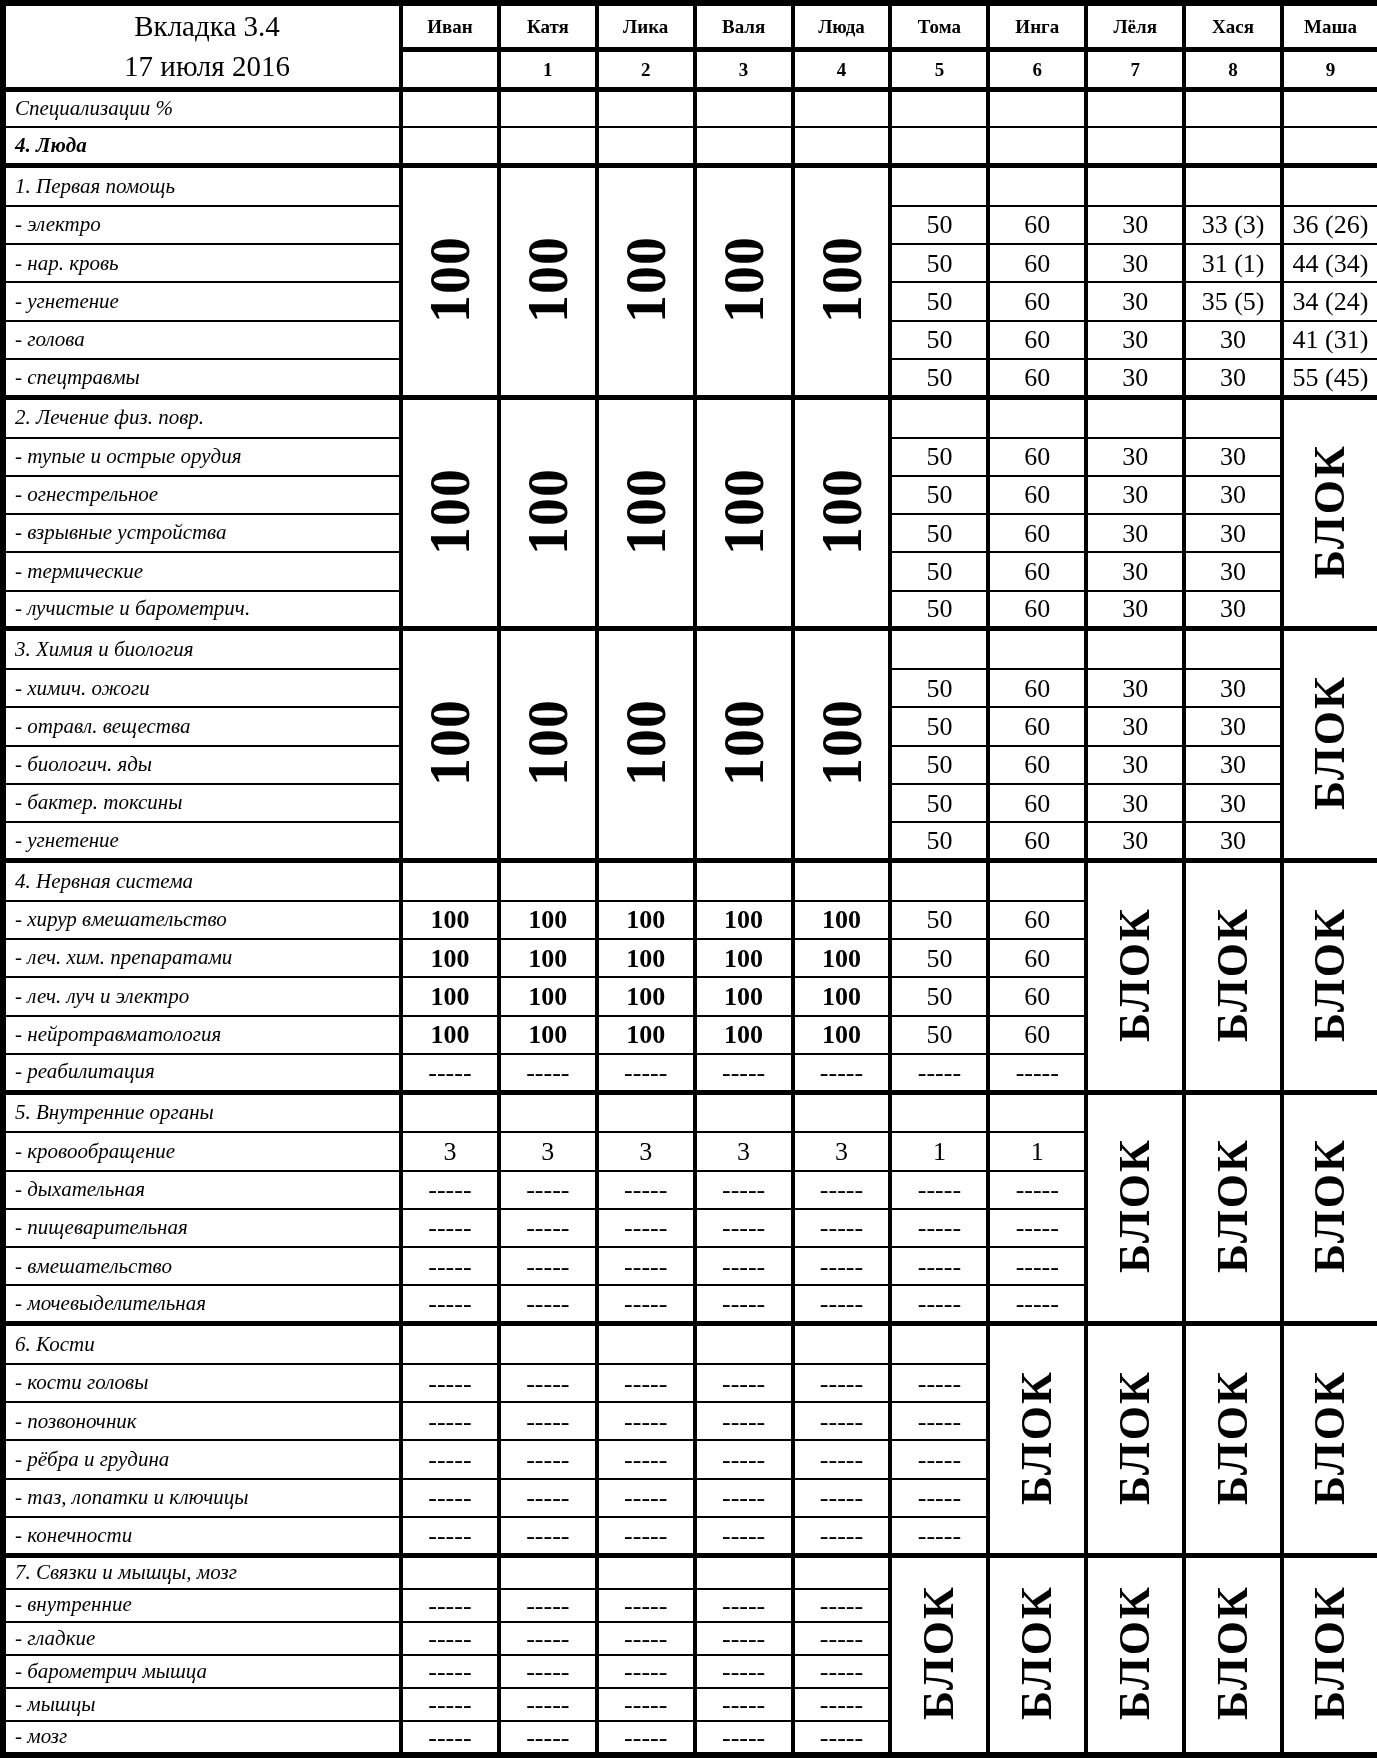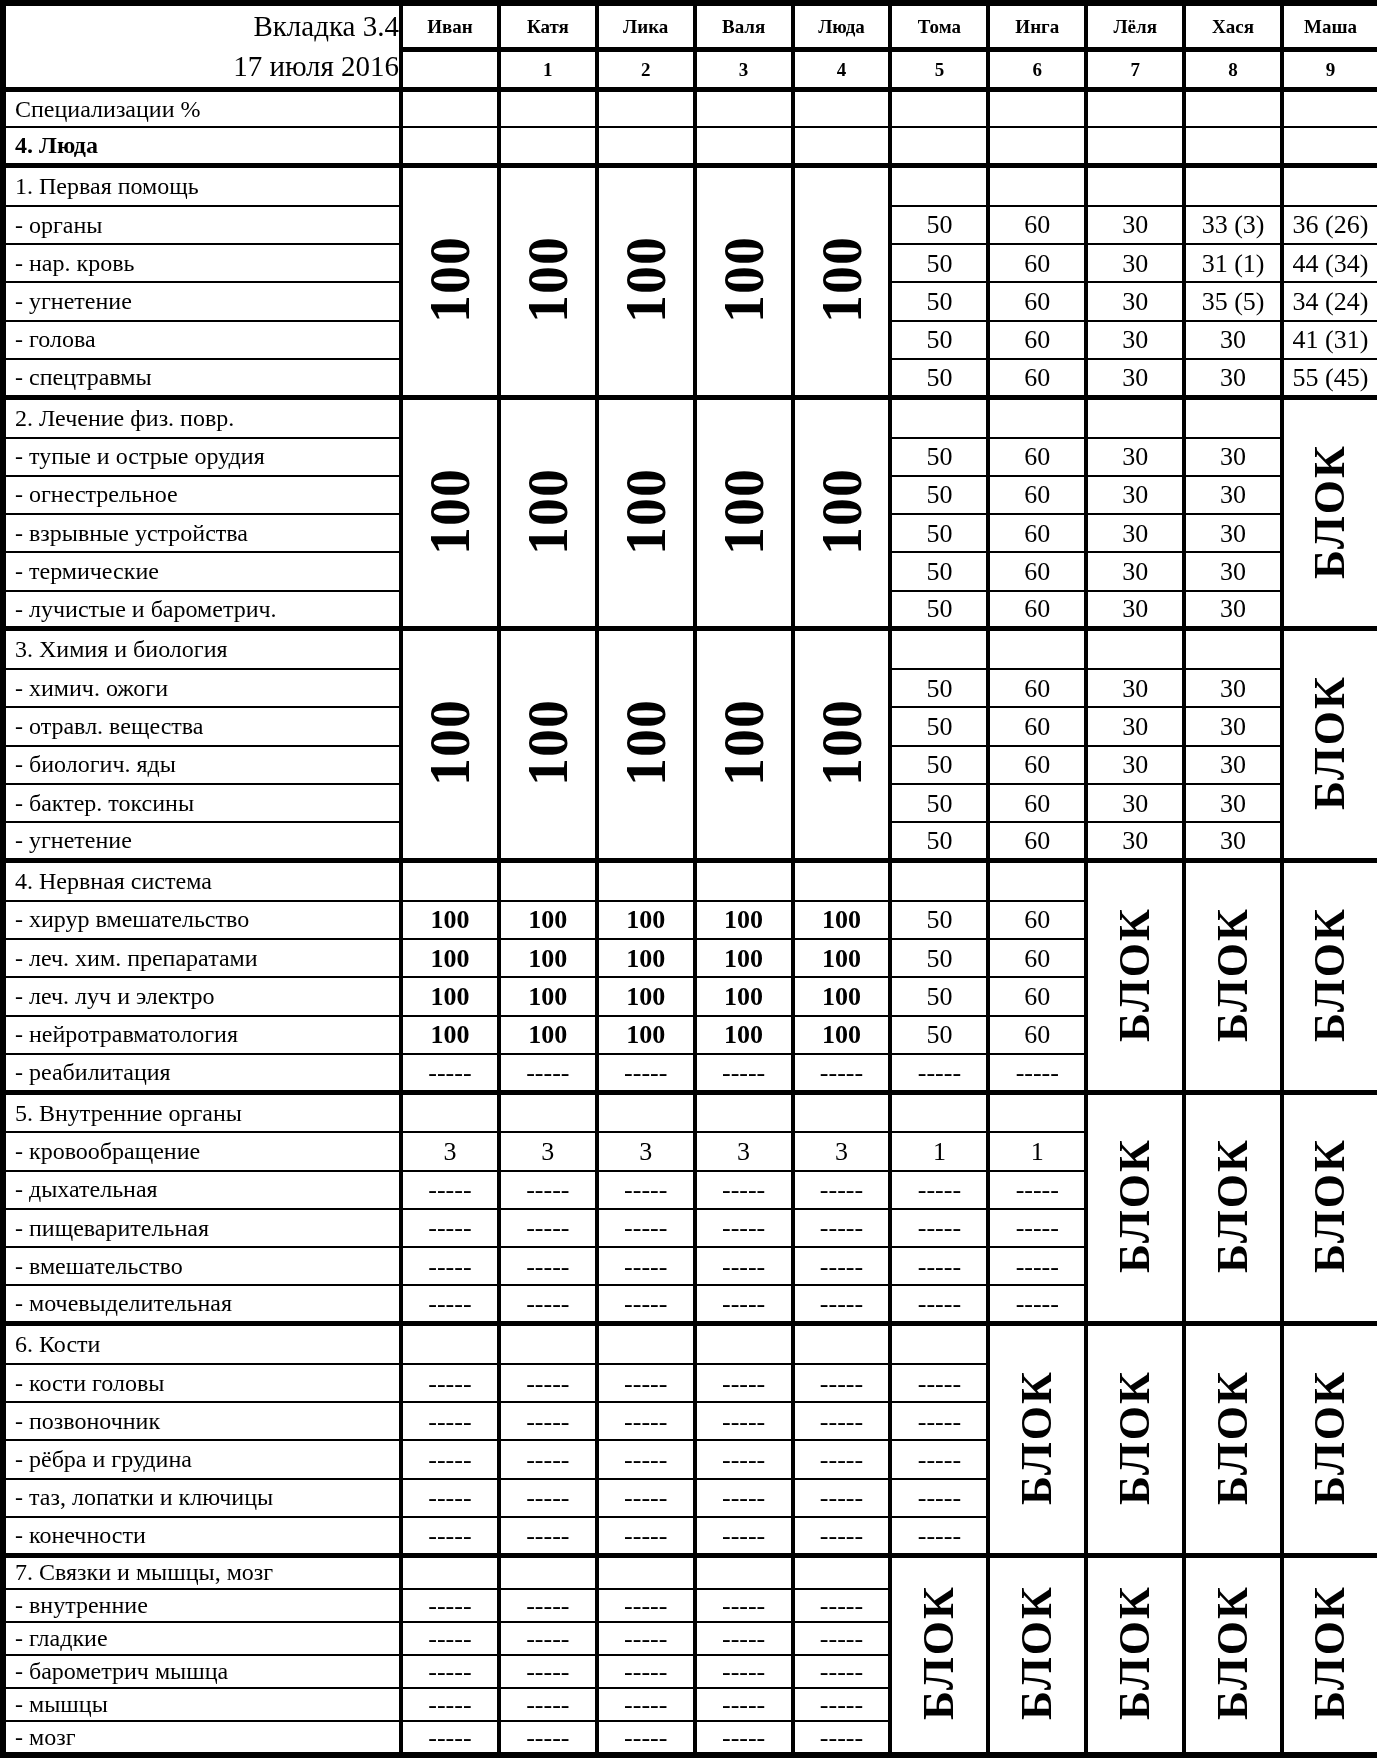--- a/index.html
+++ b/index.html
@@ -9,26 +9,26 @@
     width:1377px;height:1758px;border:6px solid #000;
     font-family:"Liberation Serif",serif;color:#000;
   }
   col.c-label{width:398px;}
   col.c-p{width:97.9px;}
   td{
     border:2px solid #000;border-left-width:4px;border-right-width:4px;
     padding:0;vertical-align:middle;line-height:1.12;background:#fff;
   }
   td.tt{border-top-width:5px;}
-  td.lbl{text-align:left;padding-left:9px;font-size:24px;}
+  td.lbl{text-align:left;padding-left:9px;font-size:21px;font-style:italic;}
   td.bold{font-weight:bold;}
   td.name,td.num{text-align:center;font-weight:bold;font-size:19px;}
   td.val{text-align:center;font-size:26px;}
   td.val.b100{font-weight:bold;}
-  td.title-cell{text-align:right;padding-left:9px;font-size:29px;vertical-align:middle;}
+  td.title-cell{text-align:center;padding-left:9px;font-size:29px;vertical-align:middle;}
   .title-line{height:40px;line-height:40px;}
   td.rot{text-align:center;}
   .rv{
     display:inline-block;writing-mode:vertical-rl;transform:rotate(180deg);
     font-weight:bold;line-height:1;white-space:nowrap;
   }
   .rot-num .rv{font-size:56px;letter-spacing:1px;}
   .rot-blk .rv{font-size:44px;letter-spacing:2px;}
 </style>
 </head>
@@ -110,21 +110,21 @@
         <td class="rot tt rot-num" rowspan="6"><span class="rv">100</span></td>
         <td class="rot tt rot-num" rowspan="6"><span class="rv">100</span></td>
         <td class="rot tt rot-num" rowspan="6"><span class="rv">100</span></td>
         <td class="val tt"></td>
         <td class="val tt"></td>
         <td class="val tt"></td>
         <td class="val tt"></td>
         <td class="val tt"></td>
       </tr>
       <tr style="height: 38px;">
-        <td class="lbl">- органы</td>
+        <td class="lbl">- электро</td>
         <td class="val">50</td>
         <td class="val">60</td>
         <td class="val">30</td>
         <td class="val">33 (3)</td>
         <td class="val">36 (26)</td>
       </tr>
       <tr style="height: 38px;">
         <td class="lbl">- нар. кровь</td>
         <td class="val">50</td>
         <td class="val">60</td>

